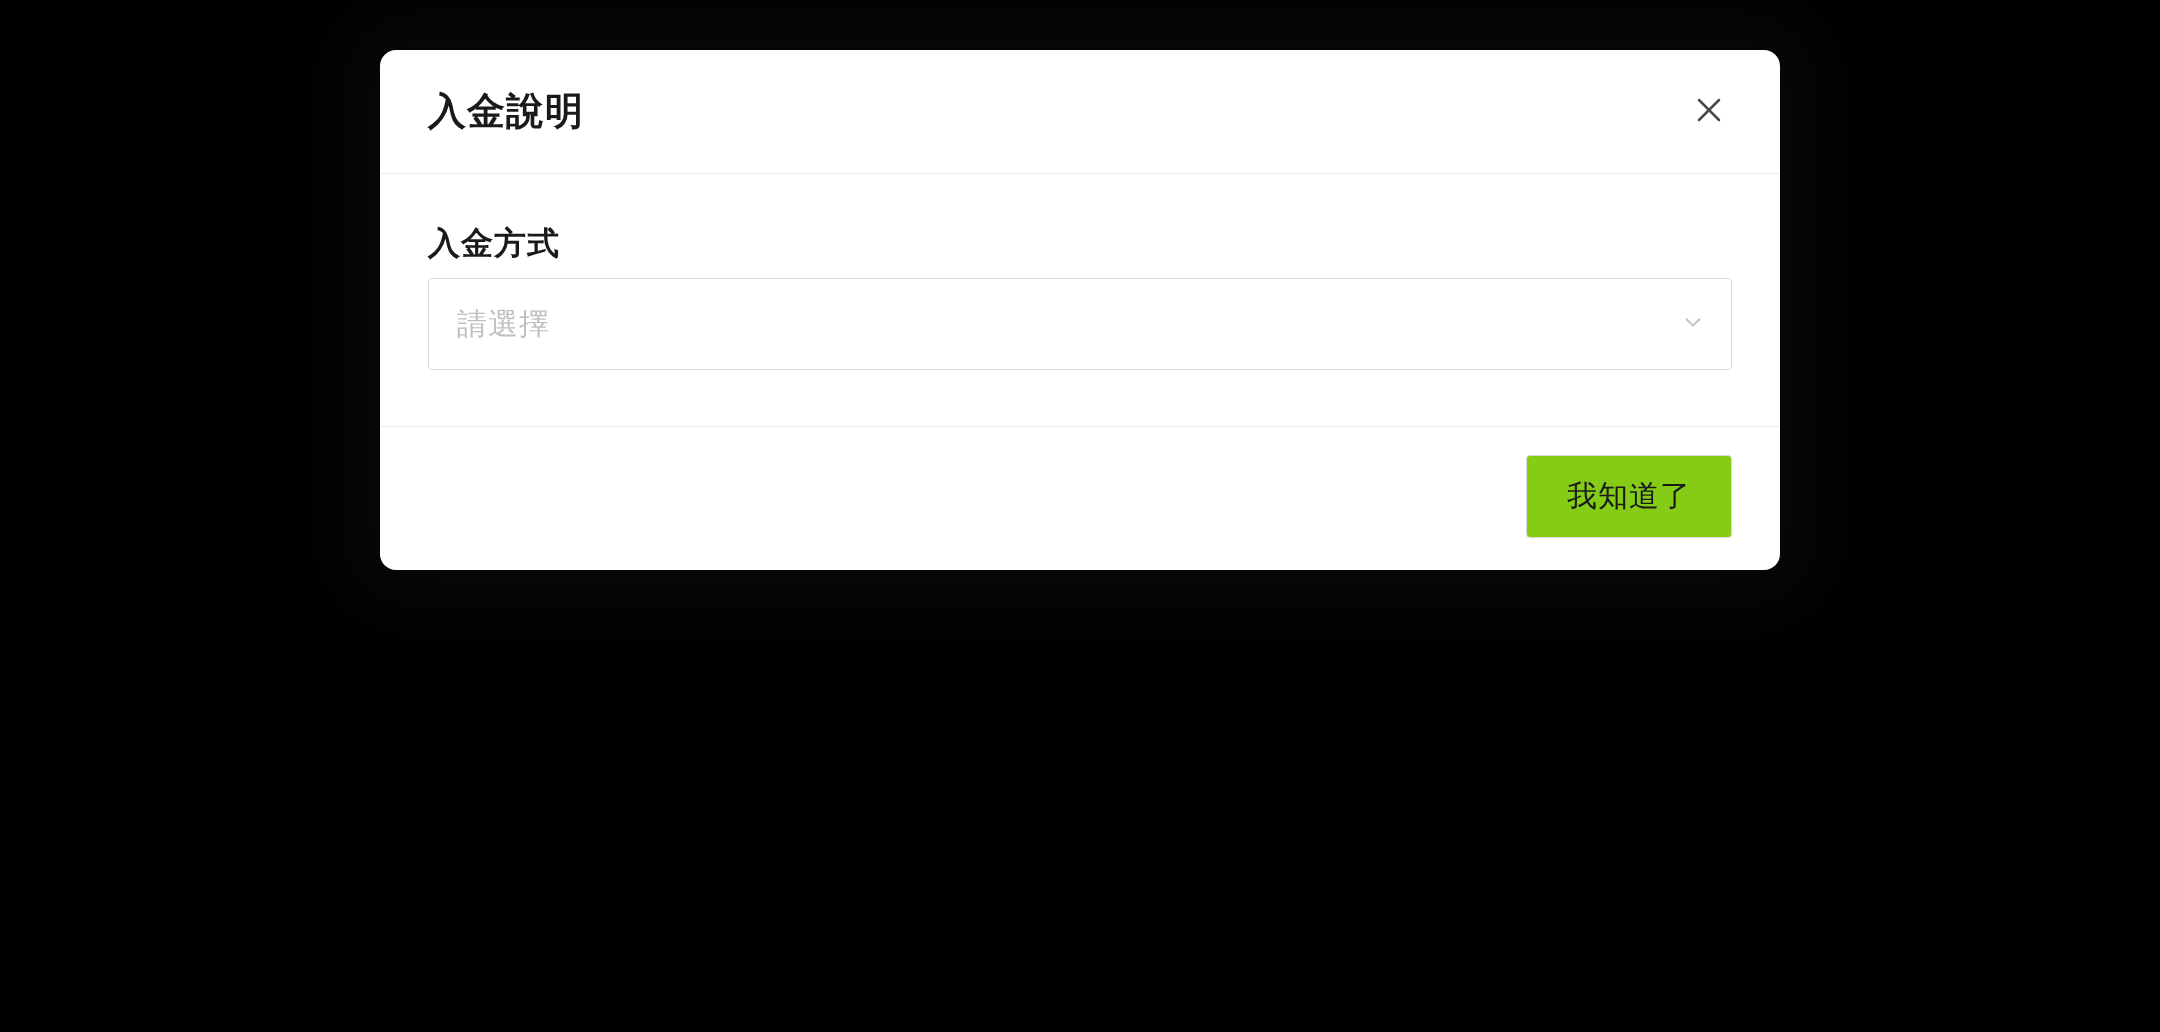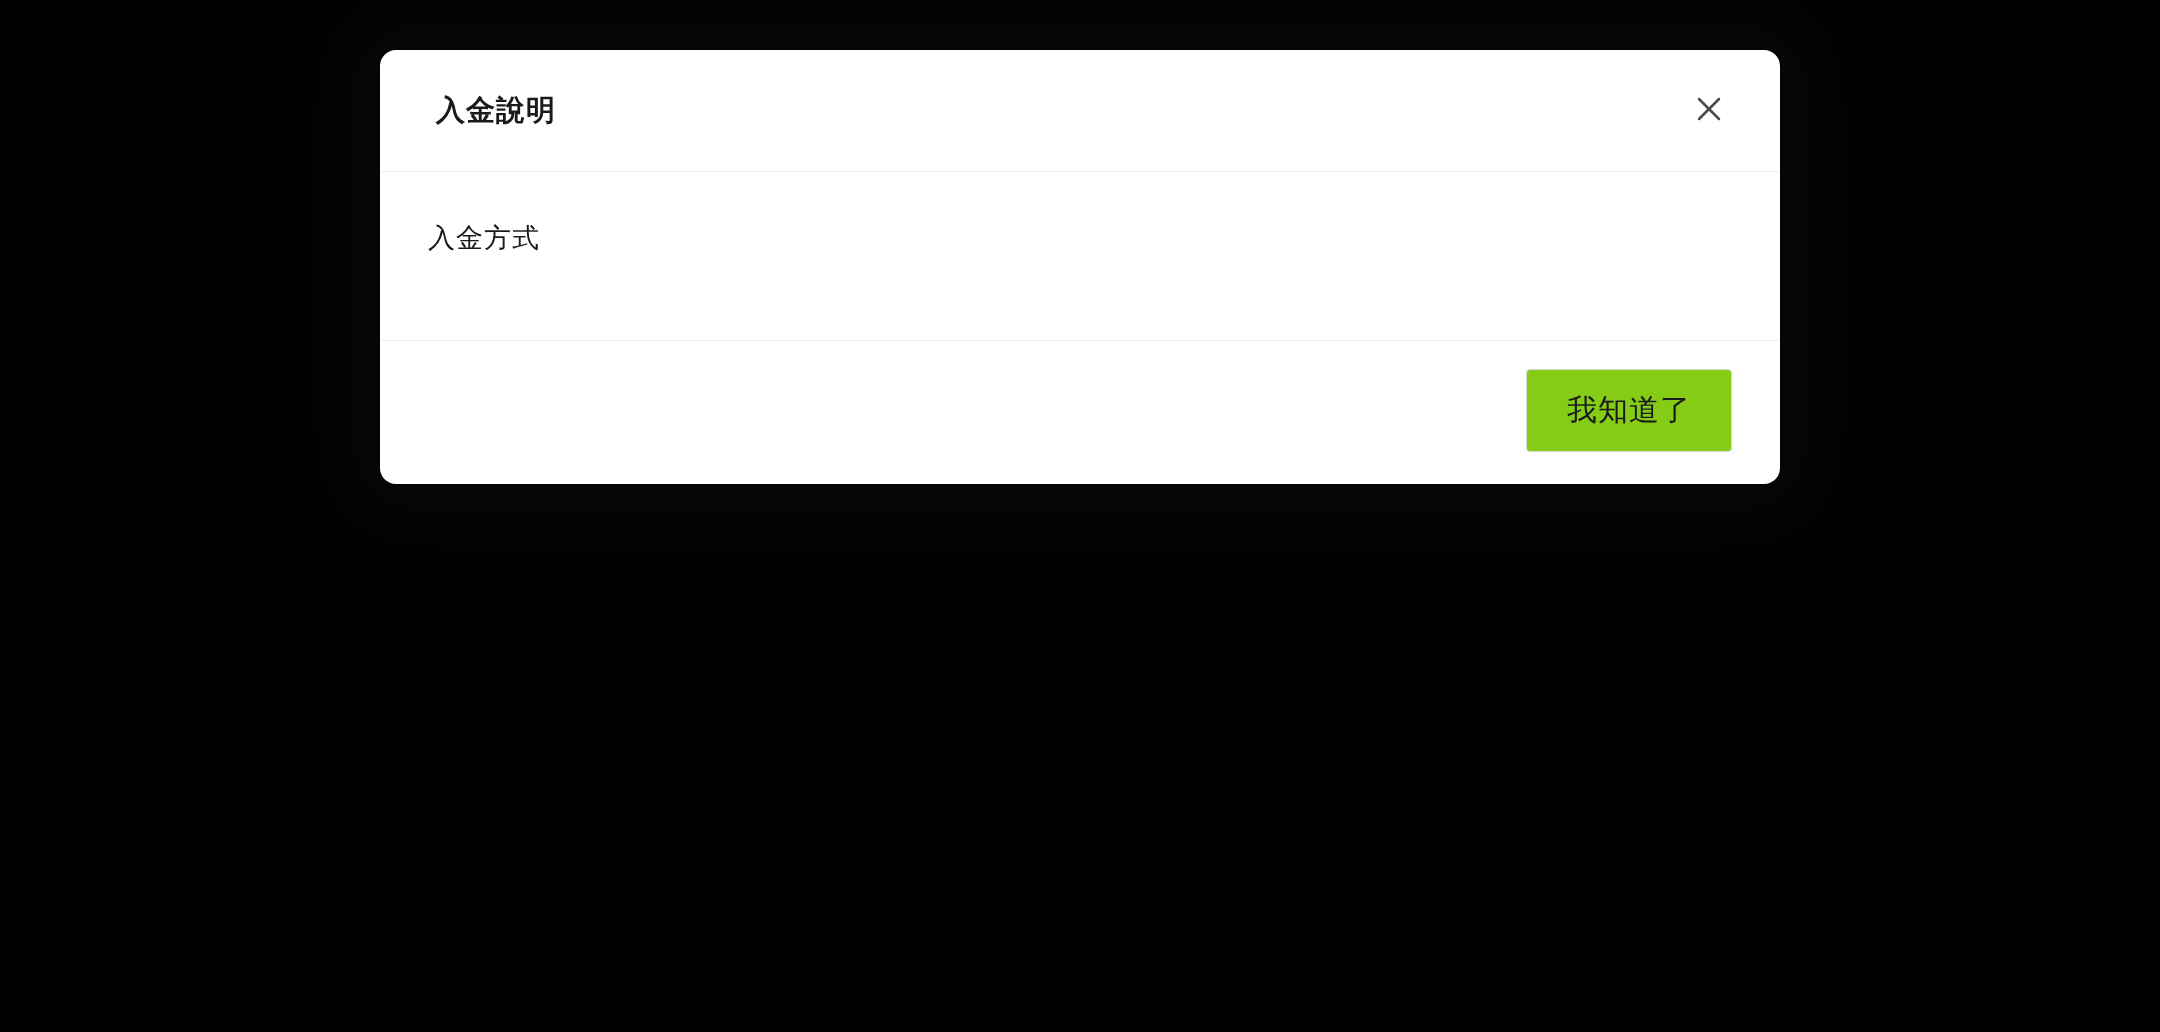--- a/index.html
+++ b/index.html
@@ -29,25 +29,24 @@
     
     .modal-header {
       display: flex;
       align-items: center;
       justify-content: space-between;
       padding: 36px 48px 36px 48px;
       border-bottom: 1px solid #ebebeb;
     }
     
     .modal-title {
-      font-size: 29px;
+      font-size: 38px;
       font-weight: 700;
       color: #1a1a1a;
       letter-spacing: 1px;
-      margin-left: 8px;
     }
     
     .close-btn {
       background: none;
       border: none;
       cursor: pointer;
       padding: 8px;
       display: flex;
       align-items: center;
       justify-content: center;
@@ -58,24 +57,24 @@
       width: 30px;
       height: 30px;
     }
     
     .modal-body {
       padding: 48px 48px 56px 48px;
       border-bottom: 1px solid #ebebeb;
     }
     
     .field-label {
-      font-size: 27px;
-      font-weight: 400;
+      font-size: 32px;
+      font-weight: 700;
       color: #1a1a1a;
-      margin-bottom: 28px;
+      margin-bottom: 12px;
       letter-spacing: 1px;
     }
     
     .select-wrapper {
       position: relative;
       width: 100%;
     }
     
     .select-field {
       width: 100%;
@@ -138,20 +137,30 @@
         <svg viewBox="0 0 24 24" fill="none" stroke="currentColor" stroke-width="2" stroke-linecap="round">
           <line x1="4" y1="4" x2="20" y2="20"></line>
           <line x1="20" y1="4" x2="4" y2="20"></line>
         </svg>
       </span>
     </button>
   </div>
 
   <div class="modal-body">
     <div class="field-label">入金方式</div>
+    <div class="select-wrapper">
+      <button class="select-field">
+        <span>請選擇</span>
+      </button>
+      <span class="select-chevron">
+        <svg viewBox="0 0 24 24" fill="none" stroke="currentColor" stroke-width="2" stroke-linecap="round" stroke-linejoin="round">
+          <polyline points="5 9 12 16 19 9"></polyline>
+        </svg>
+      </span>
+    </div>
   </div>
 
   <div class="modal-footer">
     <button class="confirm-btn">
       <span>我知道了</span>
     </button>
   </div>
 
 </div>
 

